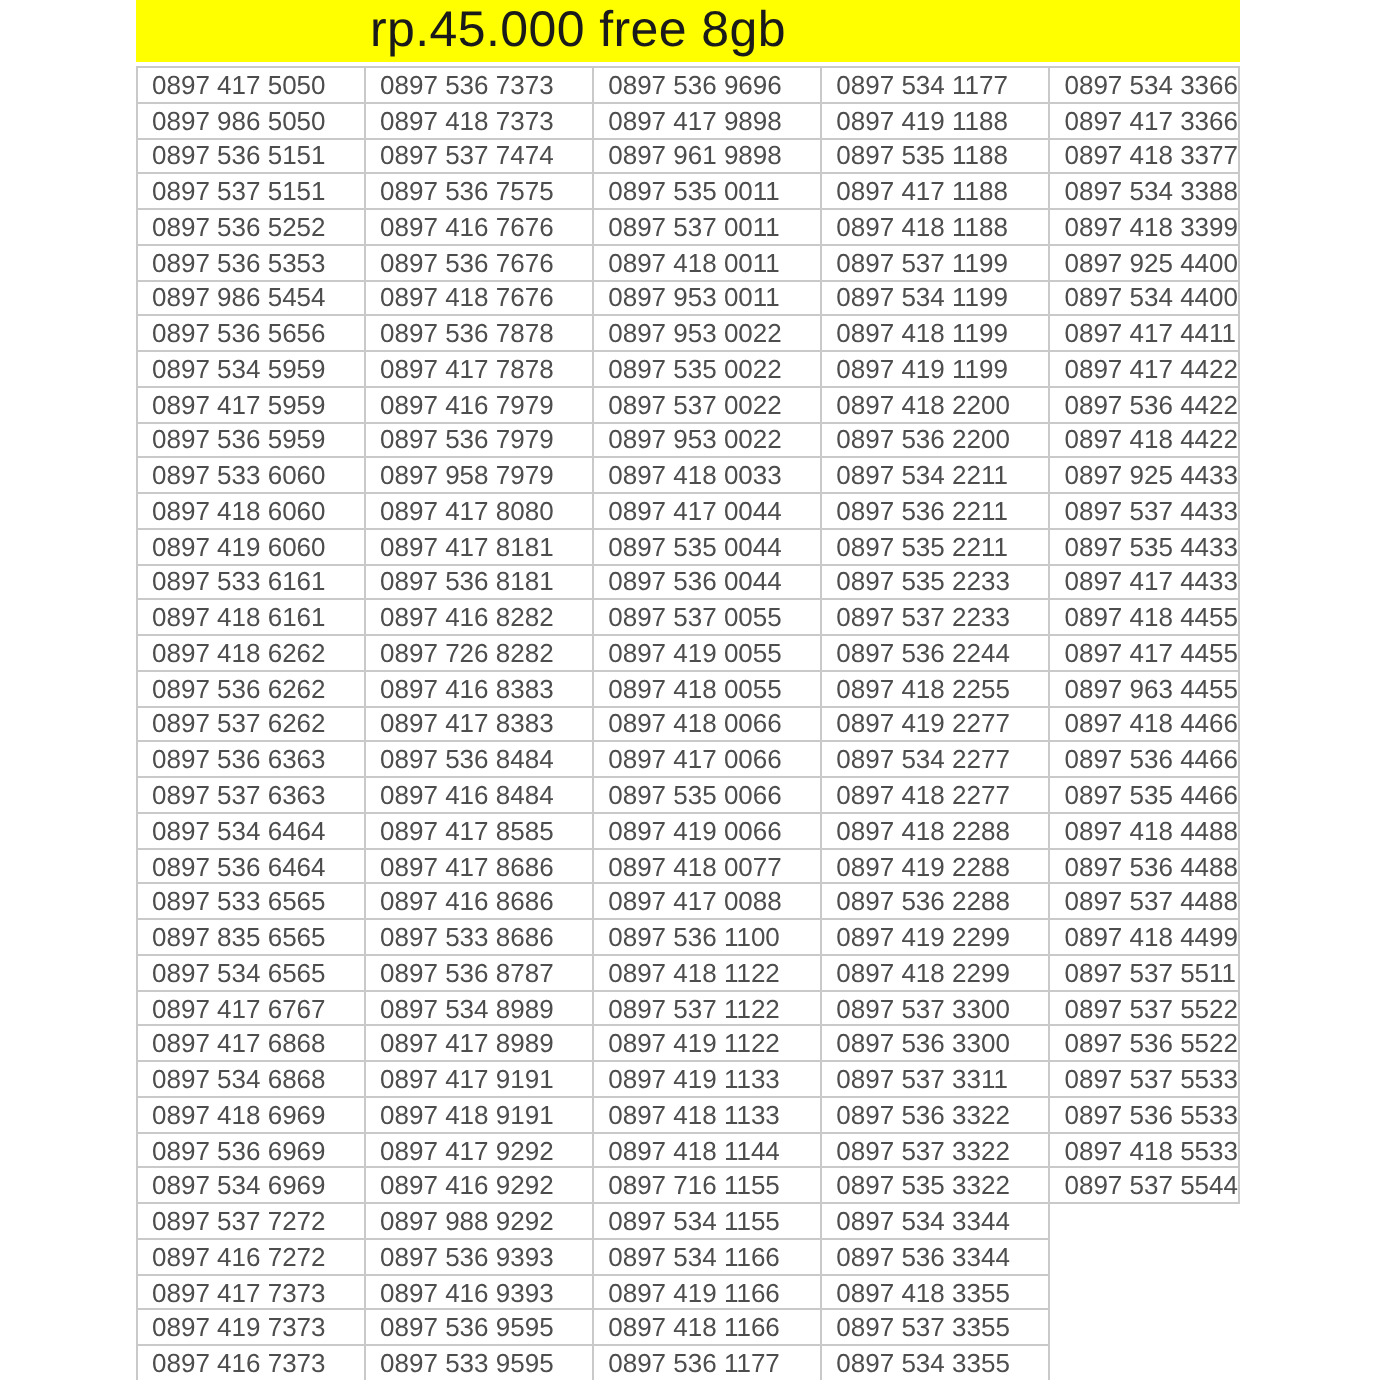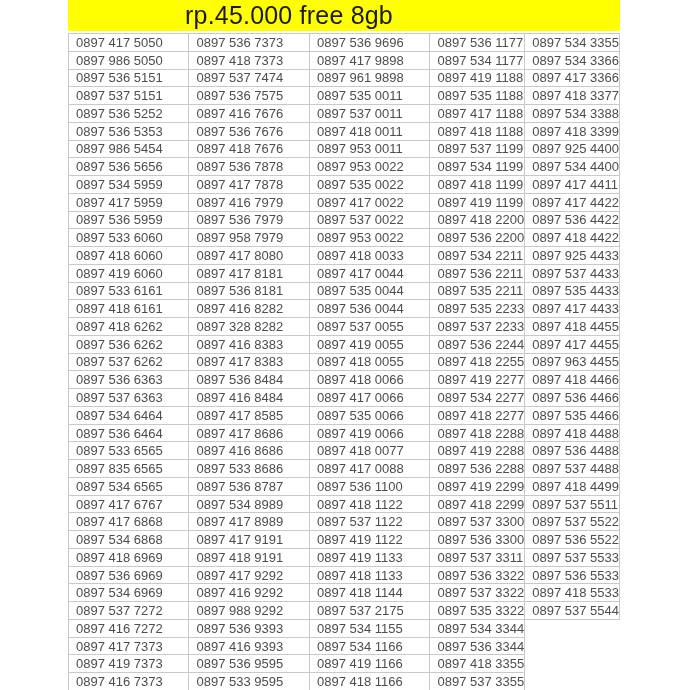--- a/index.html
+++ b/index.html
@@ -37,21 +37,21 @@
     line-height: 31px;
     color: var(--banner-text);
     letter-spacing: 0.2px;
     white-space: nowrap;
   }
   .grid {
     position: absolute;
     left: 68px; top: 33px;
     width: 552px; height: 658px; 
     display: grid;
-    grid-template-columns: repeat(3, 1fr);
+    grid-template-columns: repeat(4, 1fr);
     grid-template-rows: repeat(37, 1fr);
     grid-auto-flow: column;
     border-left: 1px solid var(--grid-border);
     border-top: 1px solid var(--grid-border);
     background: #ffffff;
   }
   .cell {
     border-right: 1px solid var(--grid-border);
     border-bottom: 1px solid var(--grid-border);
     display: flex;
@@ -117,21 +117,21 @@
       <div class="cell">0897 418 7676</div>
       <div class="cell">0897 536 7878</div>
       <div class="cell">0897 417 7878</div>
       <div class="cell">0897 416 7979</div>
       <div class="cell">0897 536 7979</div>
       <div class="cell">0897 958 7979</div>
       <div class="cell">0897 417 8080</div>
       <div class="cell">0897 417 8181</div>
       <div class="cell">0897 536 8181</div>
       <div class="cell">0897 416 8282</div>
-      <div class="cell">0897 328 8282</div>
+      <div class="cell">0897 726 8282</div>
       <div class="cell">0897 416 8383</div>
       <div class="cell">0897 417 8383</div>
       <div class="cell">0897 536 8484</div>
       <div class="cell">0897 416 8484</div>
       <div class="cell">0897 417 8585</div>
       <div class="cell">0897 417 8686</div>
       <div class="cell">0897 416 8686</div>
       <div class="cell">0897 533 8686</div>
       <div class="cell">0897 536 8787</div>
       <div class="cell">0897 534 8989</div>
@@ -147,21 +147,20 @@
       <div class="cell">0897 533 9595</div>
       <div class="cell">0897 536 9696</div>
       <div class="cell">0897 417 9898</div>
       <div class="cell">0897 961 9898</div>
       <div class="cell">0897 535 0011</div>
       <div class="cell">0897 537 0011</div>
       <div class="cell">0897 418 0011</div>
       <div class="cell">0897 953 0011</div>
       <div class="cell">0897 953 0022</div>
       <div class="cell">0897 535 0022</div>
-      <div class="cell">0897 417 0022</div>
       <div class="cell">0897 537 0022</div>
       <div class="cell">0897 953 0022</div>
       <div class="cell">0897 418 0033</div>
       <div class="cell">0897 417 0044</div>
       <div class="cell">0897 535 0044</div>
       <div class="cell">0897 536 0044</div>
       <div class="cell">0897 537 0055</div>
       <div class="cell">0897 419 0055</div>
       <div class="cell">0897 418 0055</div>
       <div class="cell">0897 418 0066</div>
@@ -170,21 +169,21 @@
       <div class="cell">0897 419 0066</div>
       <div class="cell">0897 418 0077</div>
       <div class="cell">0897 417 0088</div>
       <div class="cell">0897 536 1100</div>
       <div class="cell">0897 418 1122</div>
       <div class="cell">0897 537 1122</div>
       <div class="cell">0897 419 1122</div>
       <div class="cell">0897 419 1133</div>
       <div class="cell">0897 418 1133</div>
       <div class="cell">0897 418 1144</div>
-      <div class="cell">0897 537 2175</div>
+      <div class="cell">0897 716 1155</div>
       <div class="cell">0897 534 1155</div>
       <div class="cell">0897 534 1166</div>
       <div class="cell">0897 419 1166</div>
       <div class="cell">0897 418 1166</div>
       <div class="cell">0897 536 1177</div>
       <div class="cell">0897 534 1177</div>
       <div class="cell">0897 419 1188</div>
       <div class="cell">0897 535 1188</div>
       <div class="cell">0897 417 1188</div>
       <div class="cell">0897 418 1188</div>

